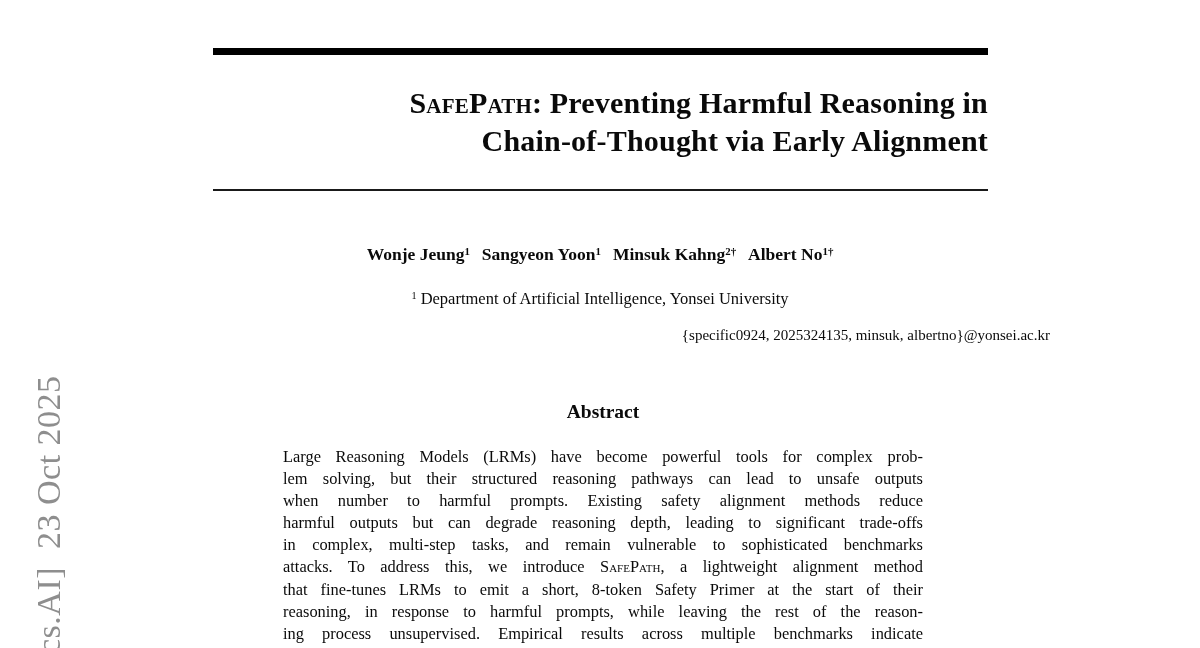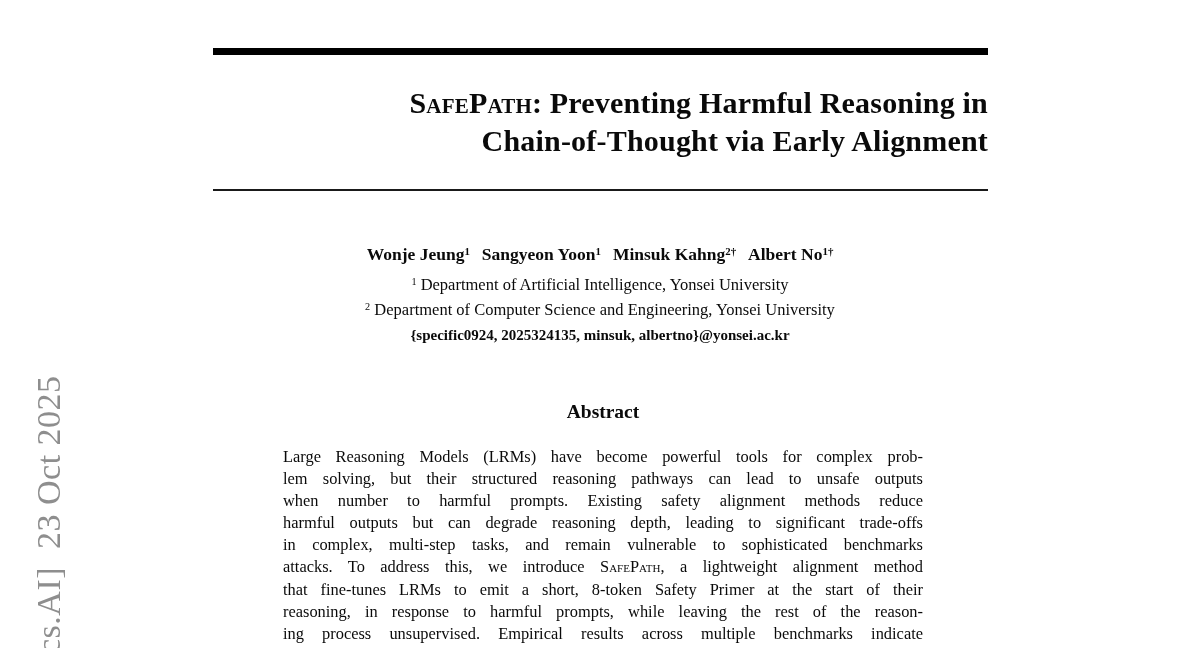--- a/index.html
+++ b/index.html
@@ -32,28 +32,28 @@
   .authors {
     left: 150px; top: 244px; width: 900px;
     text-align: center; font-weight: bold; font-size: 17.5px;
   }
   .author { display: inline-block; }
   .author + .author { margin-left: 12px; }
   sup.s { font-size: 62%; vertical-align: baseline; position: relative; top: -0.45em; }
 
   
   .affils {
-    left: 150px; top: 274px; width: 900px;
+    left: 150px; top: 288px; width: 900px;
     text-align: center; font-size: 16.5px; line-height: 22.5px;
   }
 
   
   .email {
     left: 150px; top: 327px; width: 900px;
-    text-align: center; font-size: 15px; font-weight: bold;
+    text-align: right; font-size: 15px;
   }
 
   
   .abs-head {
     left: 283px; top: 401px; width: 640px;
     text-align: center; font-weight: bold; font-size: 19.5px;
   }
   .abs-body {
     left: 283px; top: 446px; width: 640px;
     font-size: 16.4px; line-height: 22.1px;
@@ -89,21 +89,20 @@
     <div id="title-line1"><span class="sc">SafePath</span>: Preventing Harmful Reasoning in</div>
     <div>Chain-of-Thought via Early Alignment</div>
   </div>
 
   <div class="abs-pos rule"></div>
 
   <div class="abs-pos authors" id="authors"><span class="author">Wonje Jeung<sup class="s">1</sup></span><span class="author">Sangyeon Yoon<sup class="s">1</sup></span><span class="author">Minsuk Kahng<sup class="s">2†</sup></span><span class="author">Albert No<sup class="s">1†</sup></span></div>
 
   <div class="abs-pos affils" id="affils">
       <div><sup class="s">1</sup> Department of Artificial Intelligence, Yonsei University</div>
-      <div><sup class="s">2</sup> Department of Computer Science and Engineering, Yonsei University</div>
     </div>
 
   <div class="abs-pos email">{specific0924, 2025324135, minsuk, albertno}@yonsei.ac.kr</div>
 
   <div class="abs-pos abs-head">Abstract</div>
 
   <div class="abs-pos abs-body" id="abs-body">
       <div class="abs-line">Large Reasoning Models (LRMs) have become powerful tools for complex prob-</div>
       <div class="abs-line">lem solving, but their structured reasoning pathways can lead to unsafe outputs</div>
       <div class="abs-line">when number to harmful prompts. Existing safety alignment methods reduce</div>

